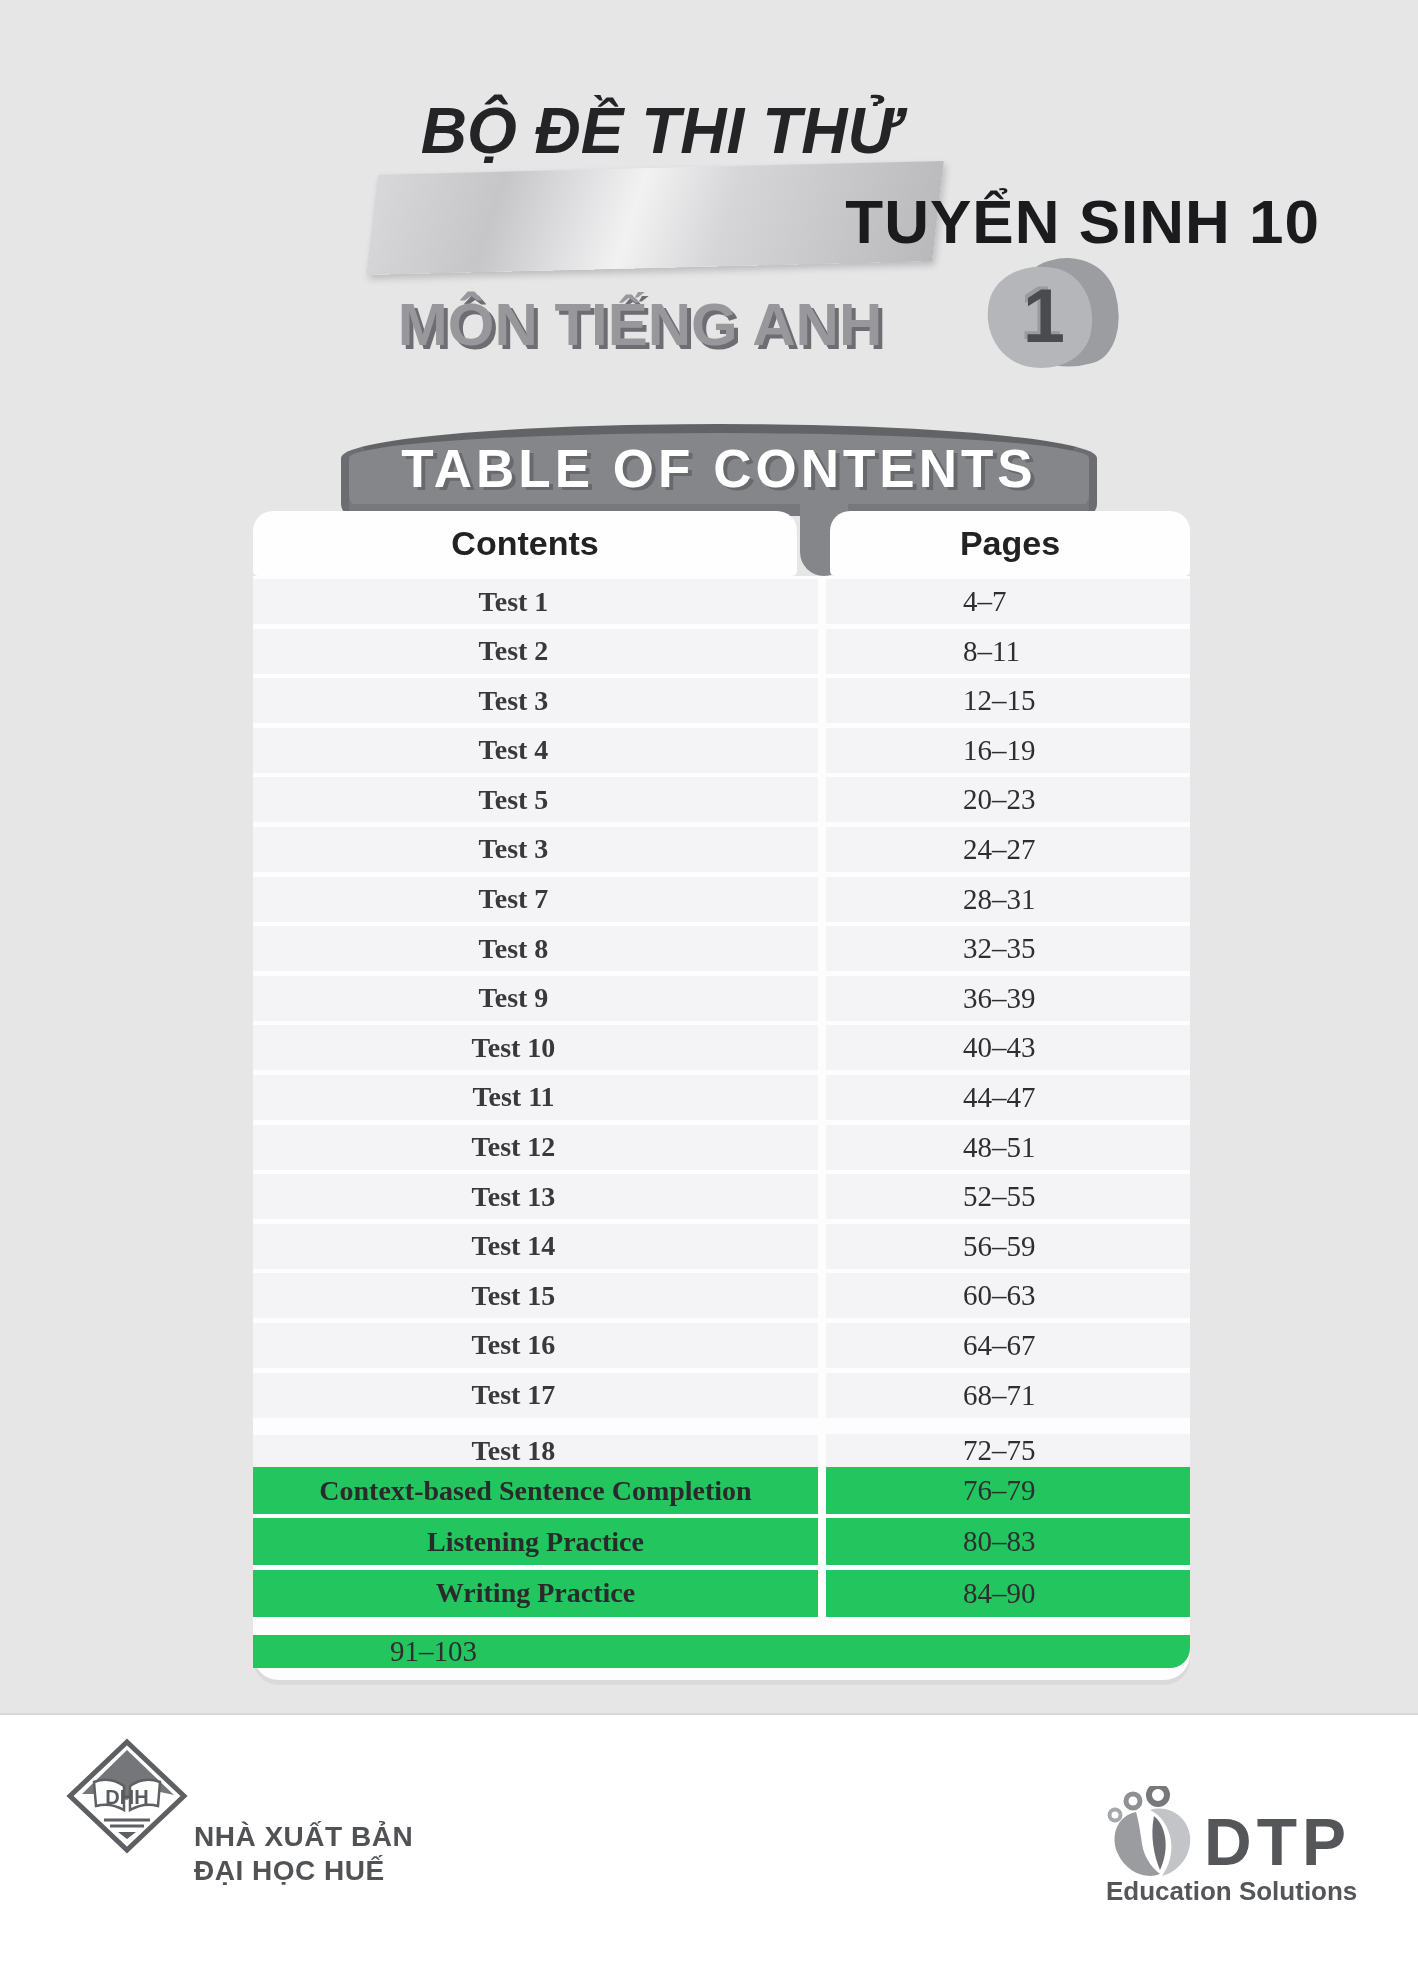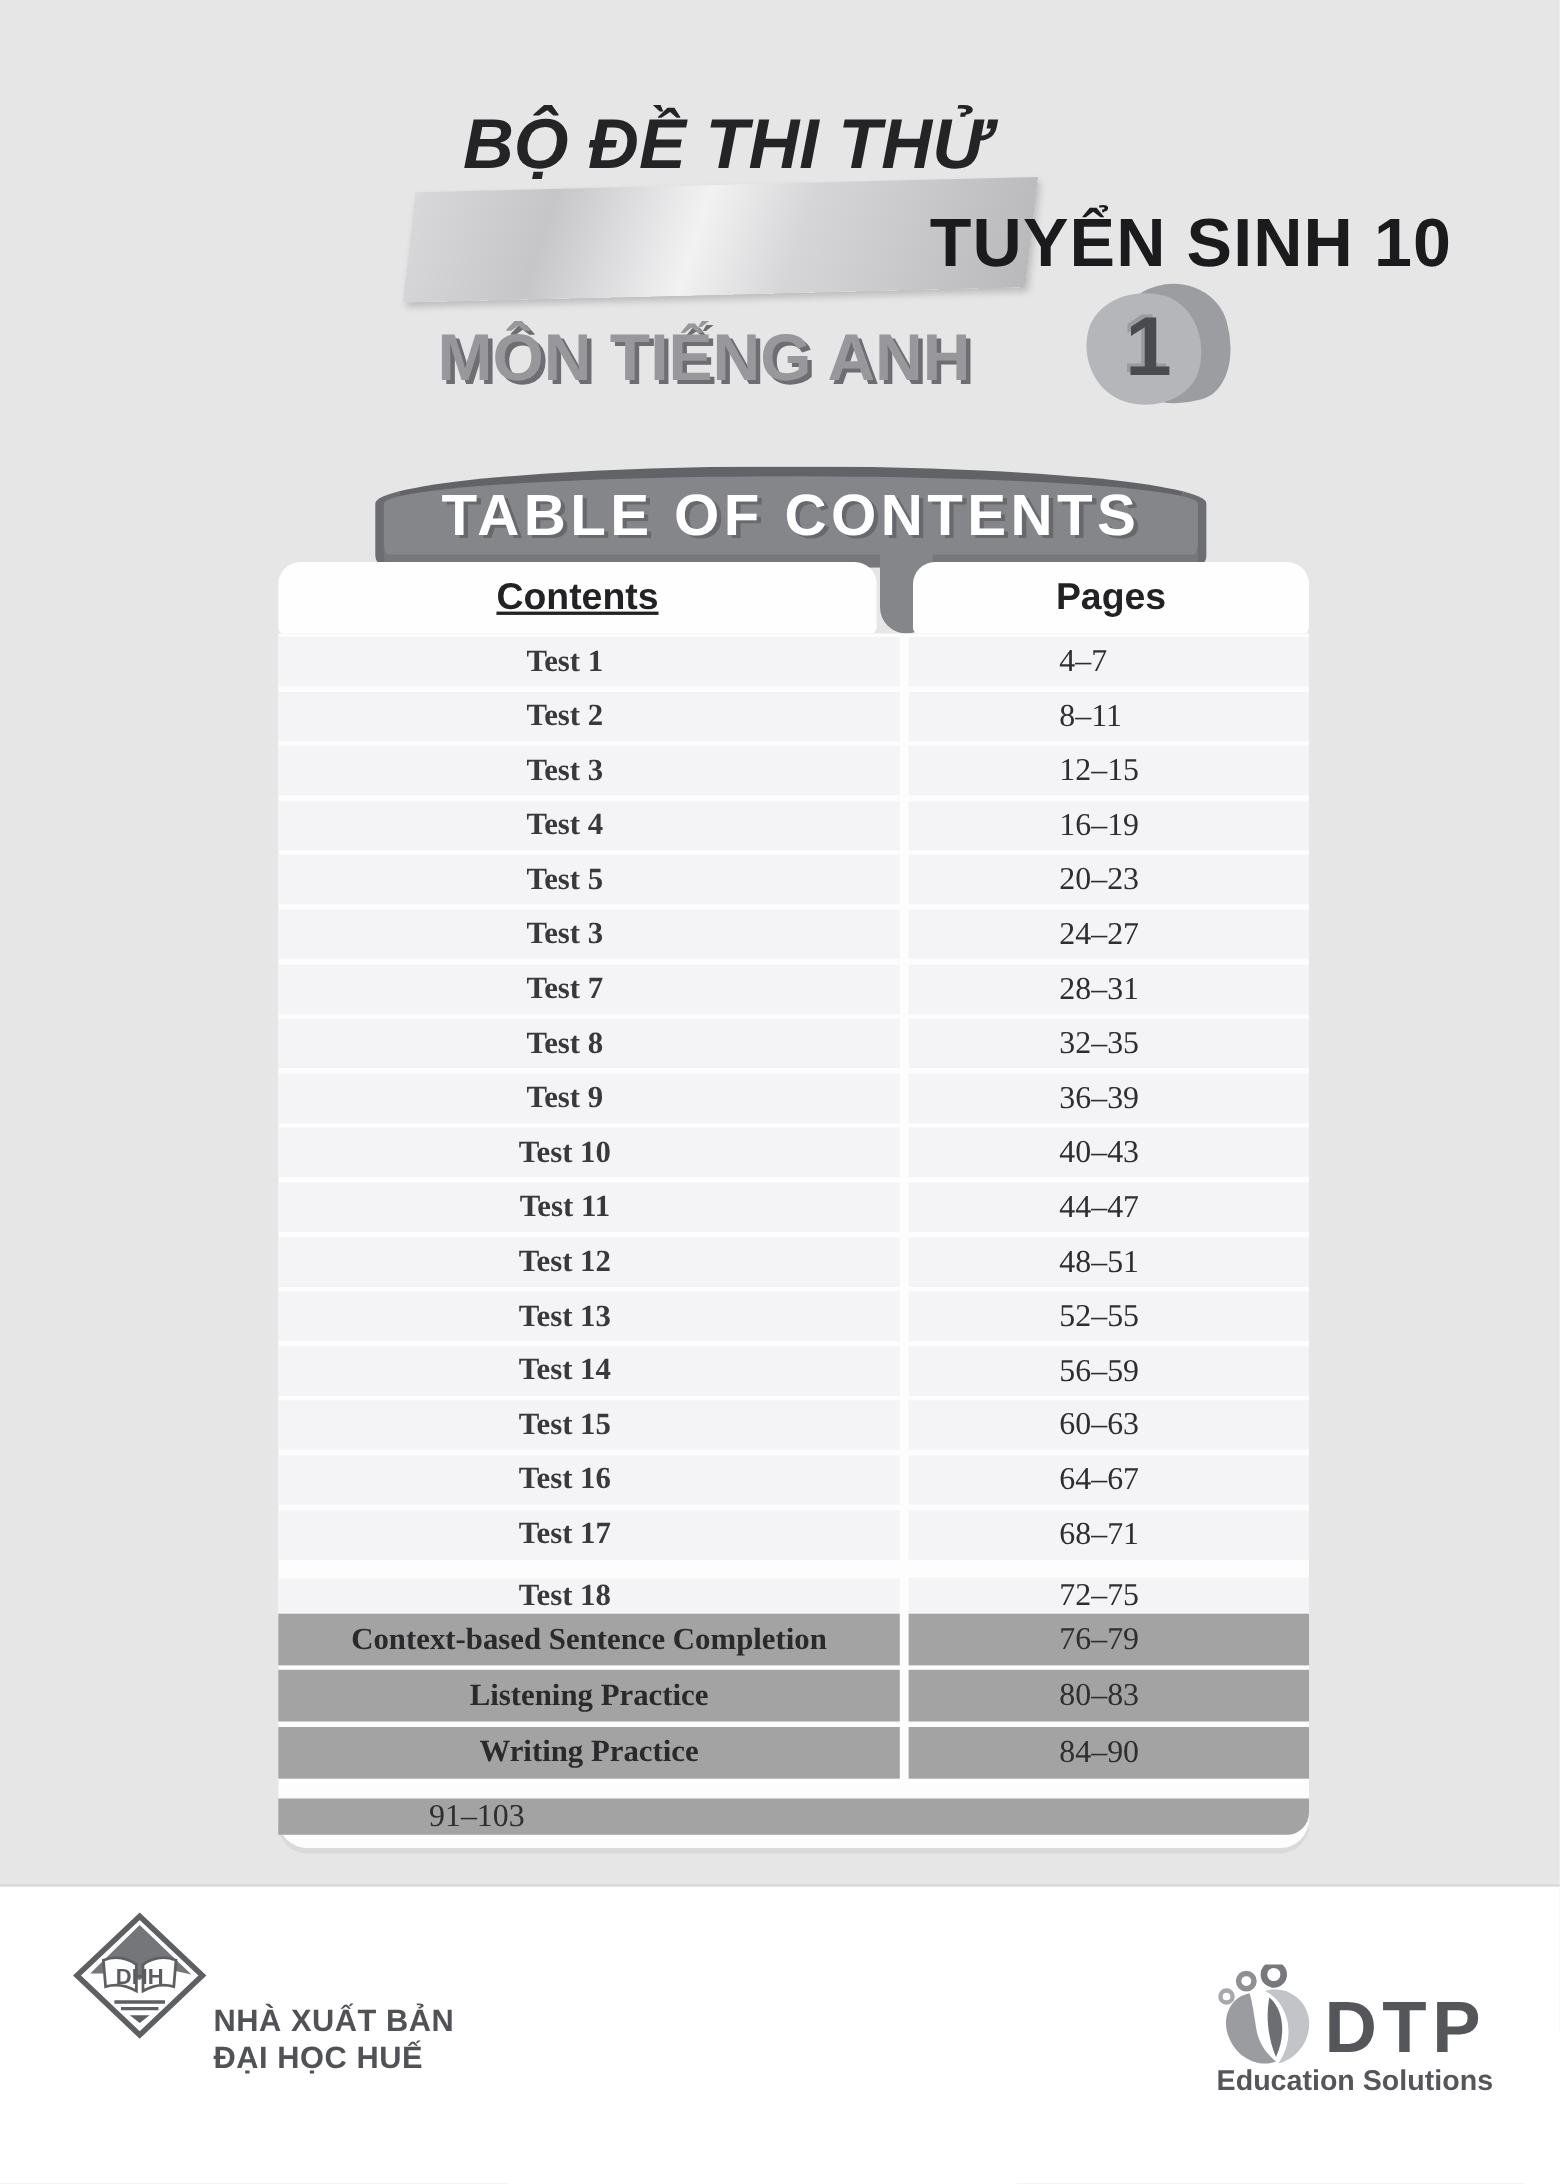--- a/index.html
+++ b/index.html
@@ -77,21 +77,21 @@
     z-index:1;
   }
 
   
   .hcell {
     position:absolute; top:511px; height:65px; background:#fefefe;
     border-radius:20px 20px 5px 5px;
     display:flex; align-items:center; justify-content:center;
     font-size:34px; font-weight:bold; color:#222225; z-index:2;
   }
-  .hcell.contents { left:253px; width:544px;text-decoration:underline; }
+  .hcell.contents { left:253px; width:544px; }
   .hcell.pages    { left:830px; width:360px; }
 
   .tbody {
     position:absolute; left:253px; top:576px; width:937px;
     padding:3px 0 8px 0; background:#fdfdfd;
     border-radius:0 0 26px 26px; z-index:2;
     box-shadow:0 5px 0 rgba(0,0,0,0.05);
     box-sizing:border-box;
     font-family:Liberation Serif, serif;
   }
@@ -105,21 +105,21 @@
   .trow .cell-r {
     flex:1; box-sizing:border-box;
     display:flex; align-items:center;
     padding-left:137px;
     font-size:29px; font-weight:400; color:#2e2e31;
   }
   .trow.light { height:45px; }
   .trow.light .cell-l, .trow.light .cell-r { background:#f4f4f6; }
   .trow.light .cell-l { font-size:28px; font-weight:bold; color:#39393c; }
   .trow.dark { height:47px; margin-bottom:4.3px; }
-  .trow.dark .cell-l, .trow.dark .cell-r { background:#a3a3a3; }
+  .trow.dark .cell-l, .trow.dark .cell-r { background:#22c55e; }
   .trow.dark .cell-l { font-size:28px; font-weight:bold; color:#2a2a2d; padding-right:0; }
   .trow.dark:last-child .cell-l { border-bottom-left-radius:20px; }
   .trow.dark:last-child .cell-r { border-bottom-right-radius:20px; }
 
   
   .pub-logo { position:absolute; left:64px; top:1738px; width:126px; height:116px; }
   .pub-name {
     position:absolute; left:194px; top:1820px;
     font-size:28px; font-weight:bold; color:#515256;
     line-height:34px; letter-spacing:0.5px;

